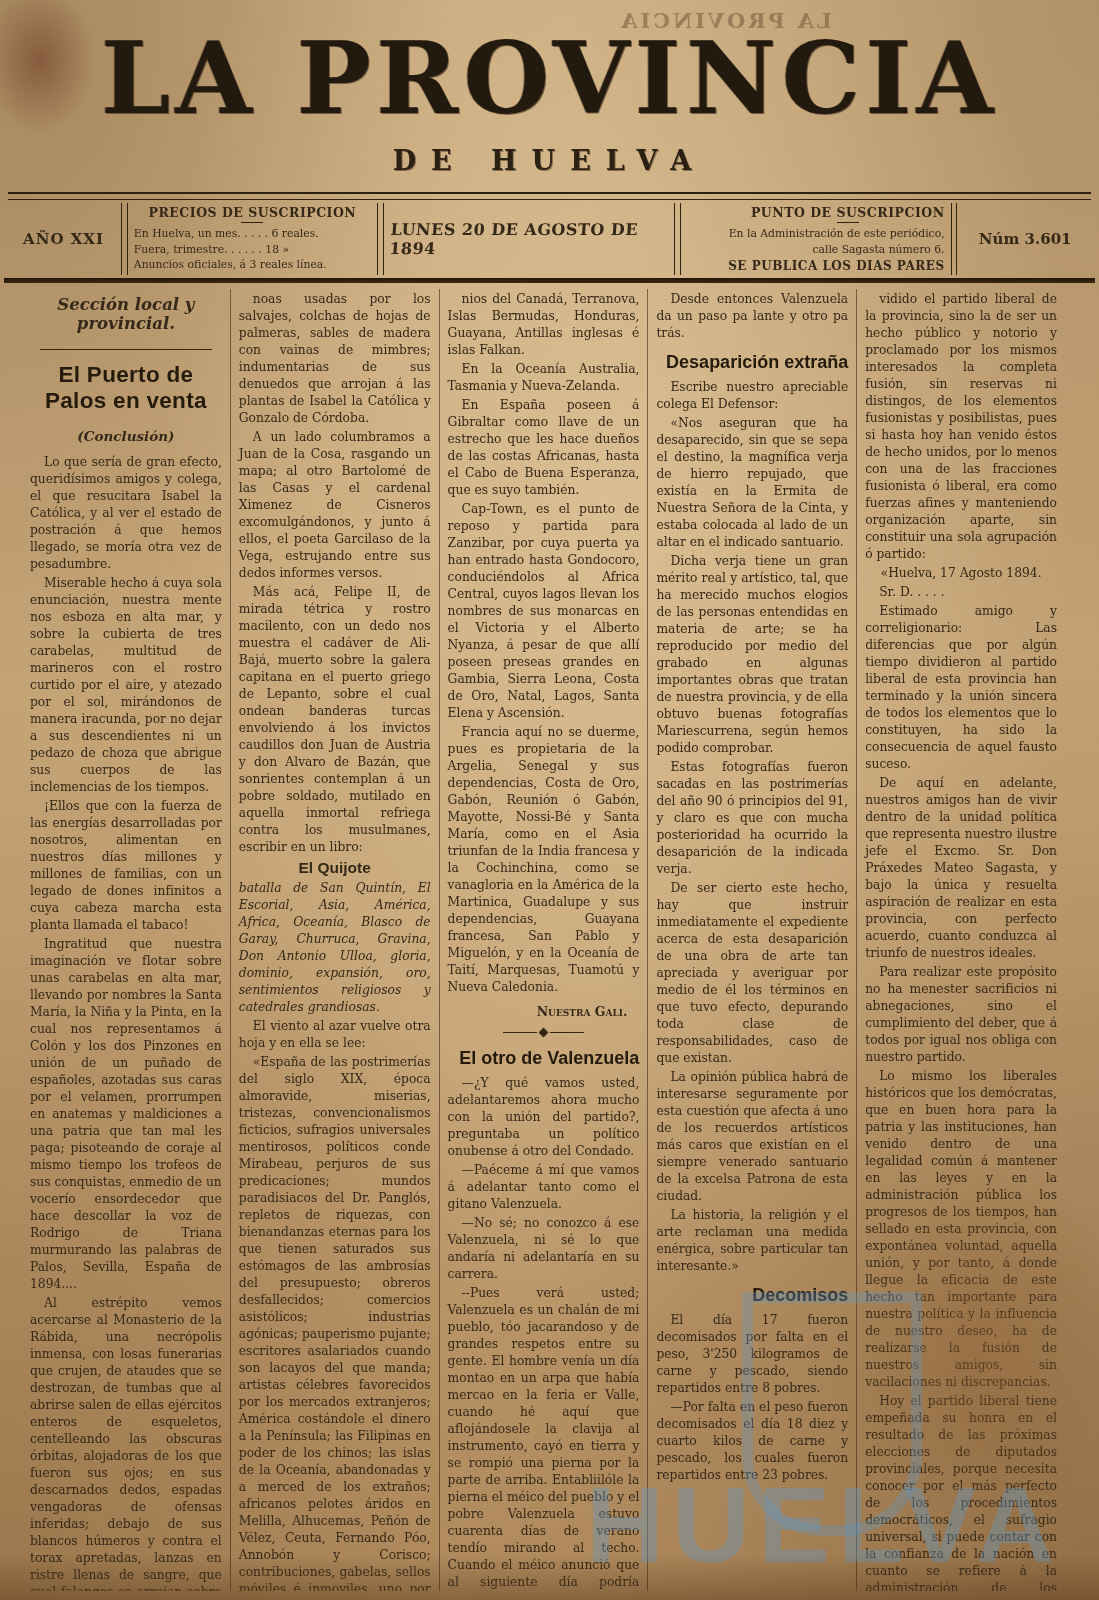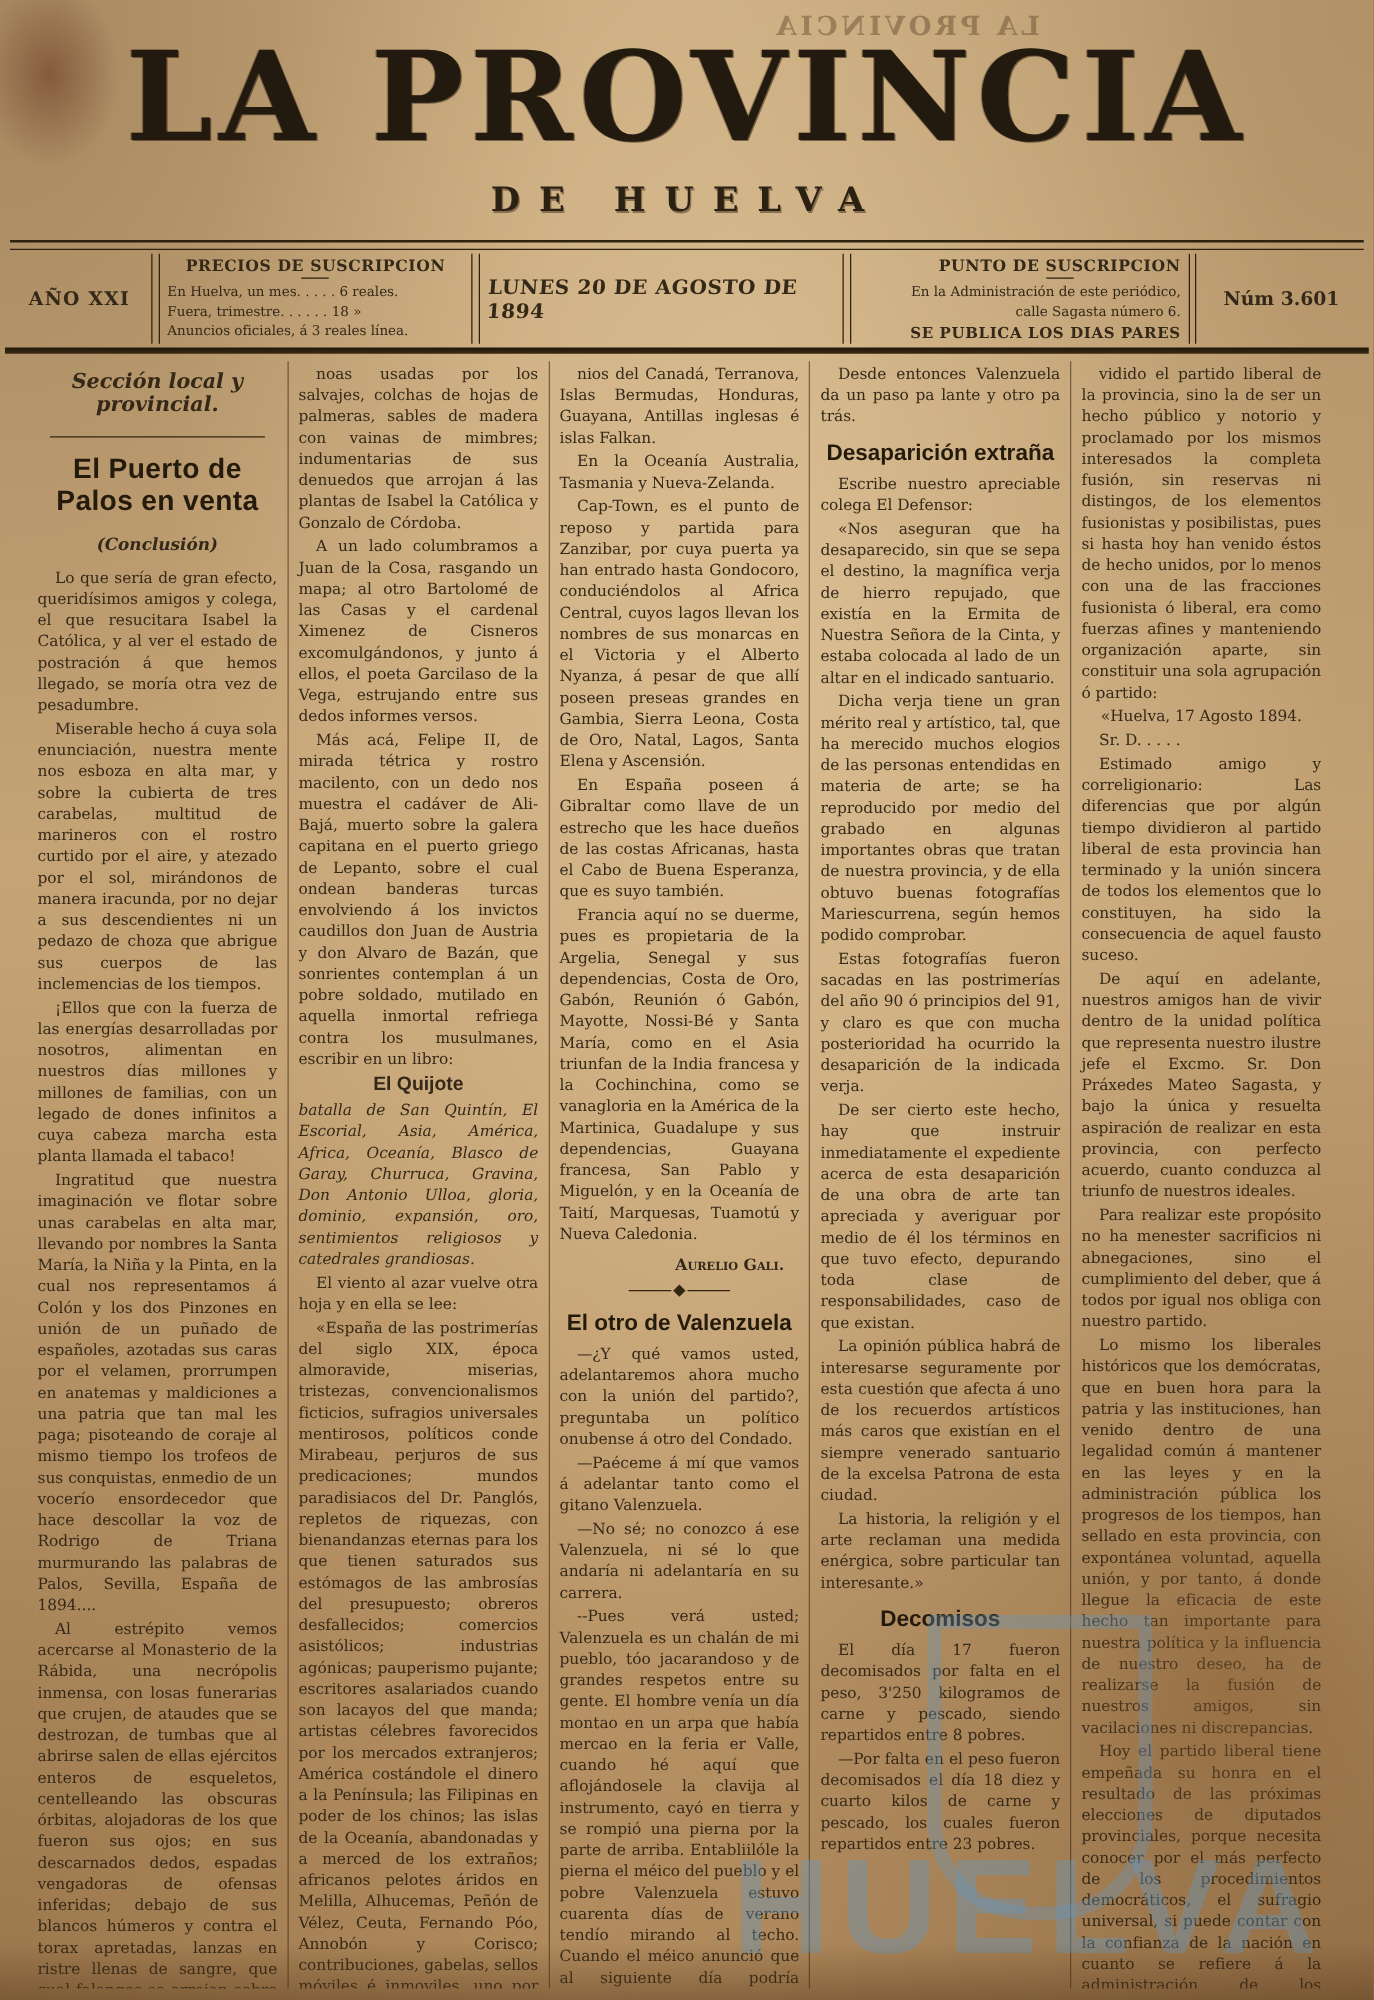--- a/index.html
+++ b/index.html
@@ -65,21 +65,21 @@
   .col:last-child{border-right:none;}
   .p,.p-italic,.p-center{margin:0 0 2px 0;font-size:12.3px;line-height:17px;
     text-align:justify;text-indent:14px;}
   .p-italic{font-style:italic;text-indent:0;}
   .p-center{text-align:center;text-indent:0;}
   .kicker{font-weight:bold;font-style:italic;font-size:16.5px;text-align:center;
     margin:4px 10px 12px;padding-bottom:16px;border-bottom:1.5px solid #33250f;}
   .headline-lg{font-family:"Liberation Sans",sans-serif;font-weight:bold;font-size:22.5px;
     text-align:center;margin:6px 0 14px;letter-spacing:.3px;color:#241b0d;}
   .headline-md{font-family:"Liberation Sans",sans-serif;font-weight:bold;font-size:18px;
-    text-align:center;margin:10px 0 6px;color:#241b0d;}
+    text-align:right;margin:10px 0 6px;color:#241b0d;}
   .center-bold{font-family:"Liberation Sans",sans-serif;font-weight:bold;font-size:15.5px;
     text-align:center;margin:3px 0;}
   .subhead{font-style:italic;font-weight:bold;font-size:13.5px;text-align:center;margin:6px 0 10px;}
   .signature{font-variant:small-caps;font-weight:bold;font-size:12.5px;text-align:right;
     padding-right:12px;margin:8px 0 4px;}
   .divider{display:flex;align-items:center;justify-content:center;gap:3px;margin:10px 0 12px;}
   .divider .divline{width:34px;border-top:1.5px solid #33250f;}
   .divider .divdiamond{width:7px;height:7px;background:#33250f;transform:rotate(45deg);}
 </style>
 </head>
@@ -141,24 +141,24 @@
         <div class="p">A un lado columbramos a Juan de la Cosa, rasgando un mapa; al otro Bartolomé de las Casas y el cardenal Ximenez de Cisneros excomulgándonos, y junto á ellos, el poeta Garcilaso de la Vega, estrujando entre sus dedos informes versos.</div>
         <div class="p">Más acá, Felipe II, de mirada tétrica y rostro macilento, con un dedo nos muestra el cadáver de Ali-Bajá, muerto sobre la galera capitana en el puerto griego de Lepanto, sobre el cual ondean banderas turcas envolviendo á los invictos caudillos don Juan de Austria y don Alvaro de Bazán, que sonrientes contemplan á un pobre soldado, mutilado en aquella inmortal refriega contra los musulmanes, escribir en un libro:</div>
         <div class="center-bold">El Quijote</div>
         <div class="p-italic">batalla de San Quintín, El Escorial, Asia, América, Africa, Oceanía, Blasco de Garay, Churruca, Gravina, Don Antonio Ulloa, gloria, dominio, expansión, oro, sentimientos religiosos y catedrales grandiosas.</div>
         <div class="p">El viento al azar vuelve otra hoja y en ella se lee:</div>
         <div class="p">«España de las postrimerías del siglo XIX, época almoravide, miserias, tristezas, convencionalismos ficticios, sufragios universales mentirosos, políticos conde Mirabeau, perjuros de sus predicaciones; mundos paradisiacos del Dr. Panglós, repletos de riquezas, con bienandanzas eternas para los que tienen saturados sus estómagos de las ambrosías del presupuesto; obreros desfallecidos; comercios asistólicos; industrias agónicas; pauperismo pujante; escritores asalariados cuando son lacayos del que manda; artistas célebres favorecidos por los mercados extranjeros; América costándole el dinero a la Península; las Filipinas en poder de los chinos; las islas de la Oceanía, abandonadas y a merced de los extraños; africanos pelotes áridos en Melilla, Alhucemas, Peñón de Vélez, Ceuta, Fernando Póo, Annobón y Corisco; contribuciones, gabelas, sellos móviles é inmoviles, uno por ciento, por millar y por millón, y fisco dejando sin camisa a los hijos del noble puertecito de Palos, cuna de los argonautas que nos engrandecieron y dieron vida.</div>
       </div>
       <div class="col">
         <div class="p">nios del Canadá, Terranova, Islas Bermudas, Honduras, Guayana, Antillas inglesas é islas Falkan.</div>
         <div class="p">En la Oceanía Australia, Tasmania y Nueva-Zelanda.</div>
+        <div class="p">En España poseen á Gibraltar como llave de un estrecho que les hace dueños de las costas Africanas, hasta el Cabo de Buena Esperanza, que es suyo también.</div>
         <div class="p">Cap-Town, es el punto de reposo y partida para Zanzibar, por cuya puerta ya han entrado hasta Gondocoro, conduciéndolos al Africa Central, cuyos lagos llevan los nombres de sus monarcas en el Victoria y el Alberto Nyanza, á pesar de que allí poseen preseas grandes en Gambia, Sierra Leona, Costa de Oro, Natal, Lagos, Santa Elena y Ascensión.</div>
-        <div class="p">En España poseen á Gibraltar como llave de un estrecho que les hace dueños de las costas Africanas, hasta el Cabo de Buena Esperanza, que es suyo también.</div>
         <div class="p">Francia aquí no se duerme, pues es propietaria de la Argelia, Senegal y sus dependencias, Costa de Oro, Gabón, Reunión ó Gabón, Mayotte, Nossi-Bé y Santa María, como en el Asia triunfan de la India francesa y la Cochinchina, como se vanagloria en la América de la Martinica, Guadalupe y sus dependencias, Guayana francesa, San Pablo y Miguelón, y en la Oceanía de Taití, Marquesas, Tuamotú y Nueva Caledonia.</div>
-        <div class="signature">Aurelio Gali.</div>
+        <div class="signature">Nuestra Gali.</div>
         <div class="divider">
           <span class="divline"></span>
           <span class="divdiamond"></span>
           <span class="divline"></span>
         </div>
         <h2 class="headline-md">El otro de Valenzuela</h2>
         <div class="p">—¿Y qué vamos usted, adelantaremos ahora mucho con la unión del partido?, preguntaba un político onubense á otro del Condado.</div>
         <div class="p">—Paéceme á mí que vamos á adelantar tanto como el gitano Valenzuela.</div>
         <div class="p">—No sé; no conozco á ese Valenzuela, ni sé lo que andaría ni adelantaría en su carrera.</div>
         <div class="p">--Pues verá usted; Valenzuela es un chalán de mi pueblo, tóo jacarandoso y de grandes respetos entre su gente. El hombre venía un día montao en un arpa que había mercao en la feria er Valle, cuando hé aquí que aflojándosele la clavija al instrumento, cayó en tierra y se rompió una pierna por la parte de arriba. Entabliilóle la pierna el méico del pueblo y el pobre Valenzuela estuvo cuarenta días de verano tendío mirando al techo. Cuando el méico anunció que al siguiente día podría levantarse y andar un poquito, reuniéronse en su casa tós los gitanos del pueblo, los cuales, sentados en la sala, esperaban que de la alcoba saliera el enfermo.</div>

